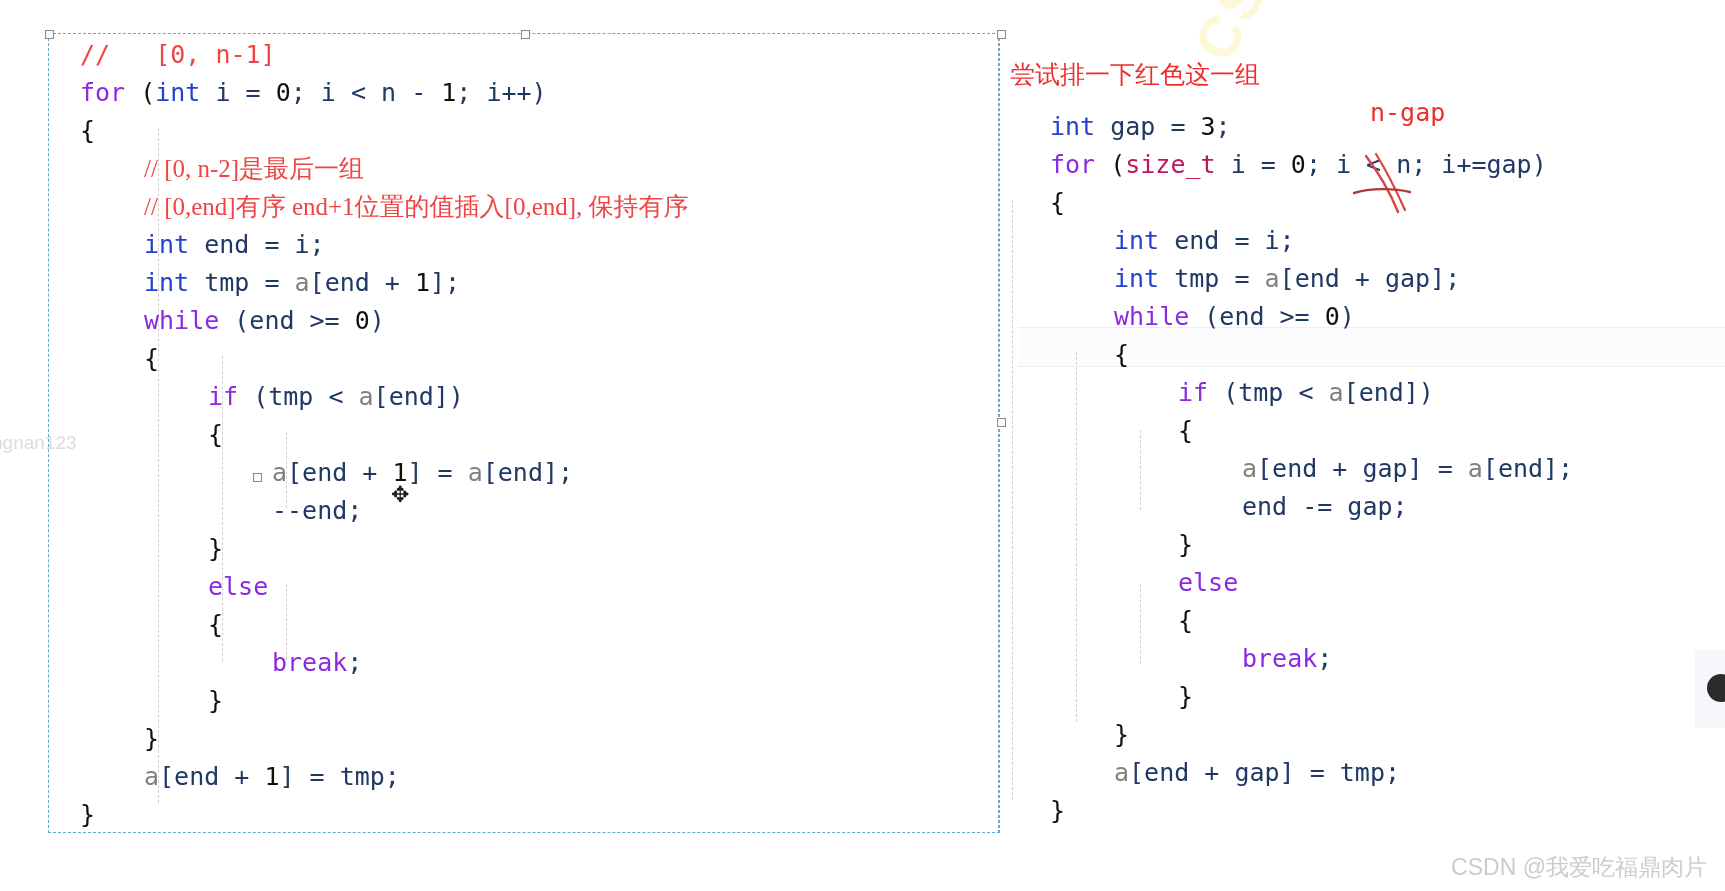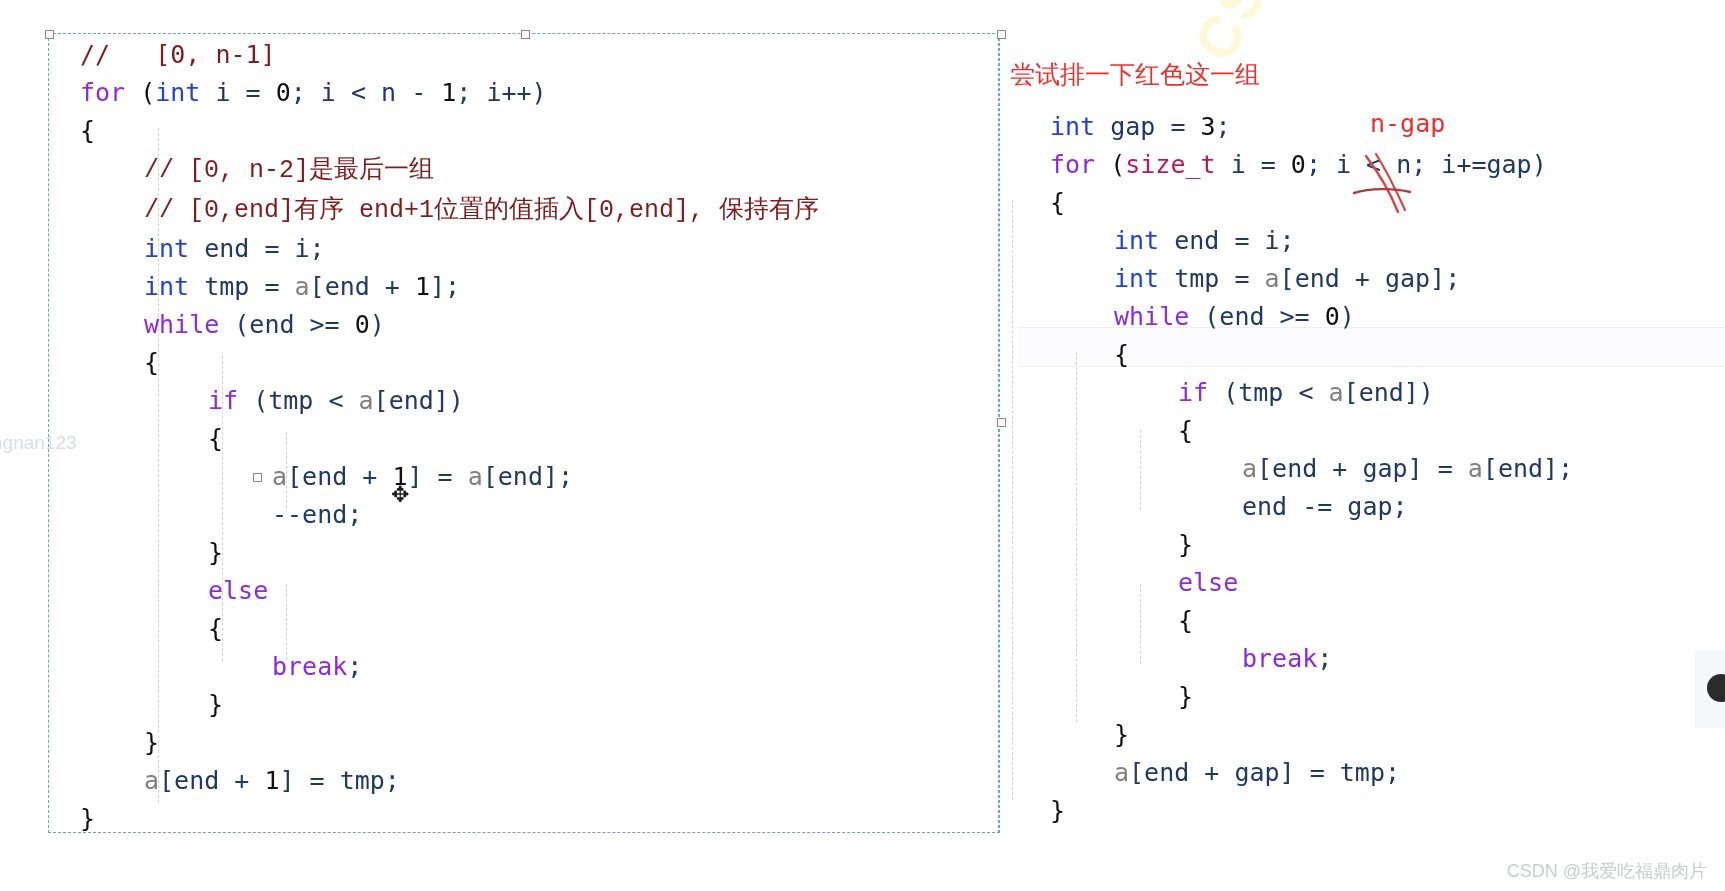--- a/index.html
+++ b/index.html
@@ -42,21 +42,21 @@
     white-space: nowrap;
     pointer-events: none;
     user-select: none;
     z-index: 1;
   }
   .wm-bottom {
     position: absolute;
     right: 18px;
     bottom: 8px;
     font-family: "Liberation Sans", sans-serif;
-    font-size: 18px;
+    font-size: 23px;
     color: #c9ccd1;
     white-space: nowrap;
     pointer-events: none;
     user-select: none;
     z-index: 6;
   }
 
   
   .panel {
     position: absolute;
@@ -101,24 +101,24 @@
   }
   #left-code  { left: 80px;  top: 36px; }
   #right-code { left: 1050px; top: 108px; }
 
   .kw    { color: #8a2be2; }          
   .type  { color: #2242cf; }          
   .type2 { color: #be185d; }          
   .plain { color: #1f3864; }          
   .num   { color: #101010; }          
   .arr   { color: #808080; }          
-  .cmt   { color: #7f1d1d; }          
+  .cmt   { color: #ef4444; }          
   .brace { color: #101010; }
 
-  .cjk { font-family: Liberation Mono, monospace; margin-top: 8px; }
+  .cjk { font-family: Liberation Serif, serif; margin-top: 8px; }
 
   
   .guide {
     position: absolute;
     width: 0;
     border-left: 1px dashed #d0d0d0;
     z-index: 2;
   }
 
   
@@ -145,21 +145,20 @@
   #ann-title {
     left: 1010px;
     top: 58px;
     font-size: 25px;
   }
   #ann-ngap {
     left: 1370px;
     top: 98px;
     font-size: 25px;
     font-family: "DejaVu Sans Mono", monospace;
-    margin-top: 11px;
   }
   #ink-strike, #ink-underline {
     position: absolute;
     z-index: 7;
     pointer-events: none;
   }
 
   
   #move-cursor {
     position: absolute;

